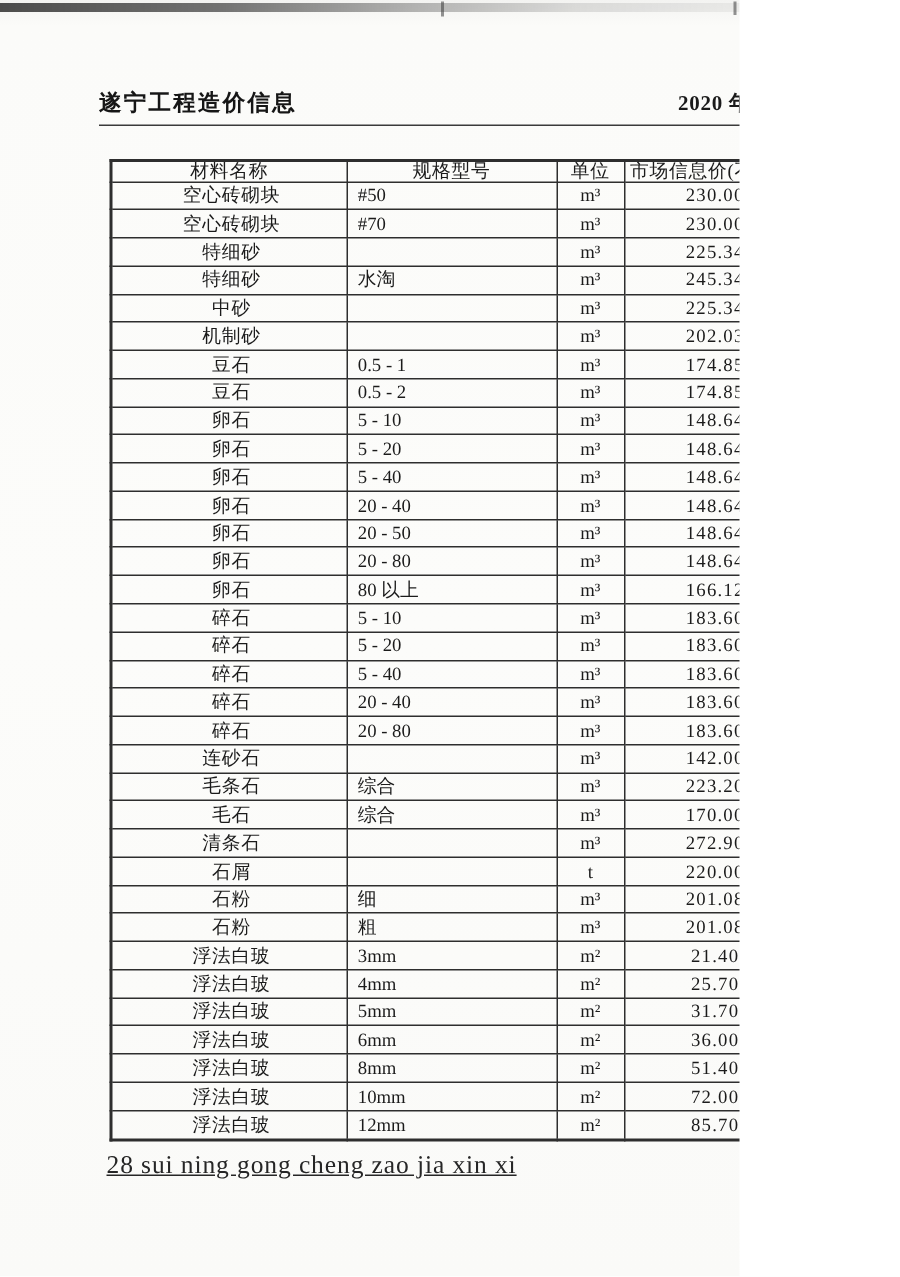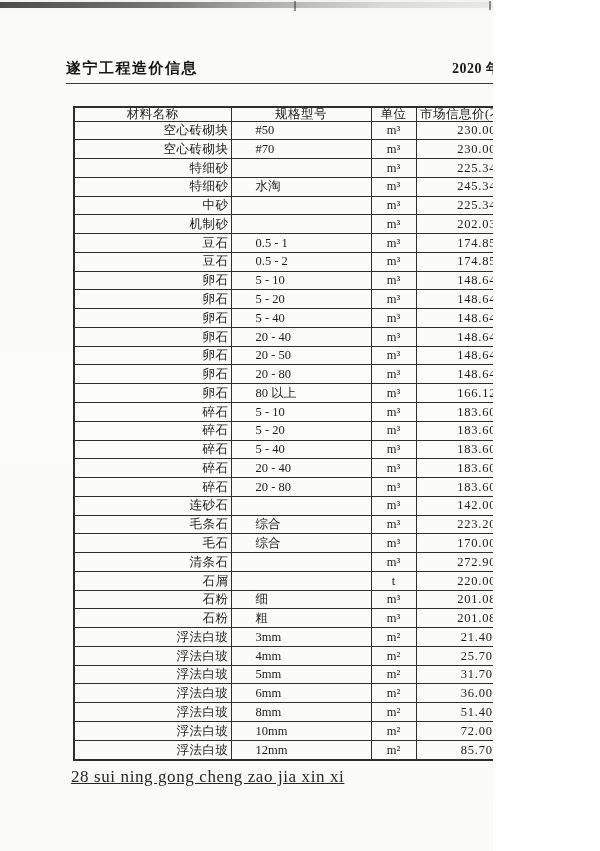--- a/index.html
+++ b/index.html
@@ -51,22 +51,22 @@
     font-size:12.5px; line-height:1;
     color:var(--color-ink,#1b1b1b);
     white-space:nowrap; overflow:hidden;
     padding:0 2px;
   }
   .price-table thead th { text-align:center; font-weight:normal; letter-spacing:.5px; }
   col.w-name  { width:157px; }
   col.w-spec  { width:140px; }
   col.w-unit  { width:45px;  }
   col.w-price { width:122px; }
-  td.c-name  { text-align:right; padding-left:5px; letter-spacing:.5px; }
-  td.c-spec  { text-align:left; padding-left:24px; }
+  td.c-name  { text-align:center; padding-left:5px; letter-spacing:.5px; }
+  td.c-spec  { text-align:left; padding-left:7px; }
   td.c-unit  { text-align:center; }
   td.c-price { text-align:center; letter-spacing:.8px; }
 
   .footer {
     position:absolute; left:71px; top:767px;
     font-size:17px; letter-spacing:.6px; color:#262626;text-decoration:underline;
   }
 </style>
 </head>
 <body>

